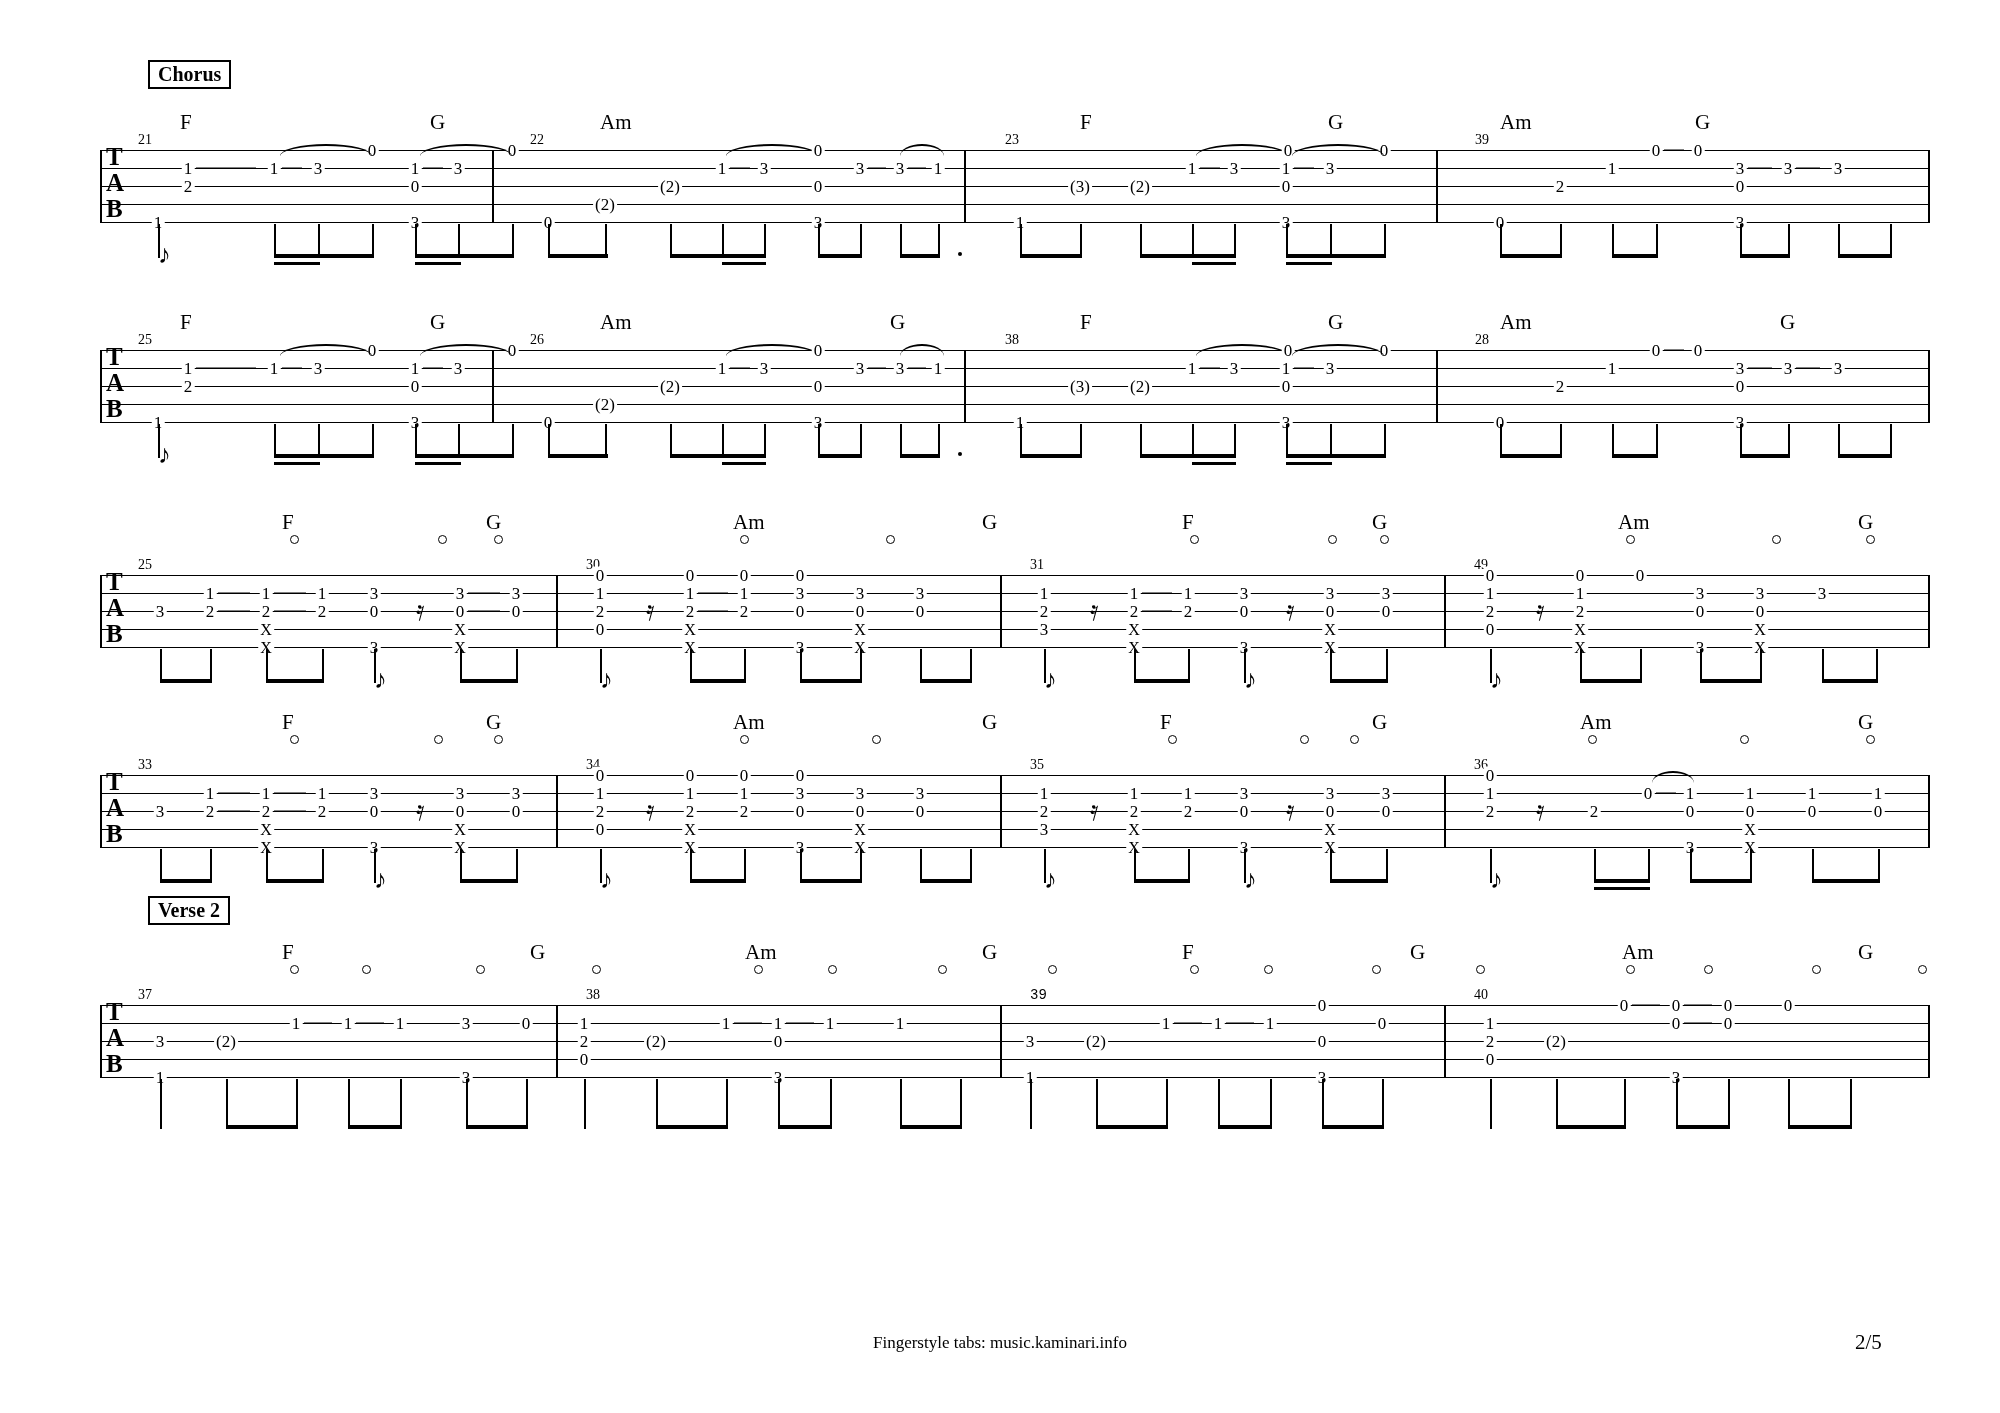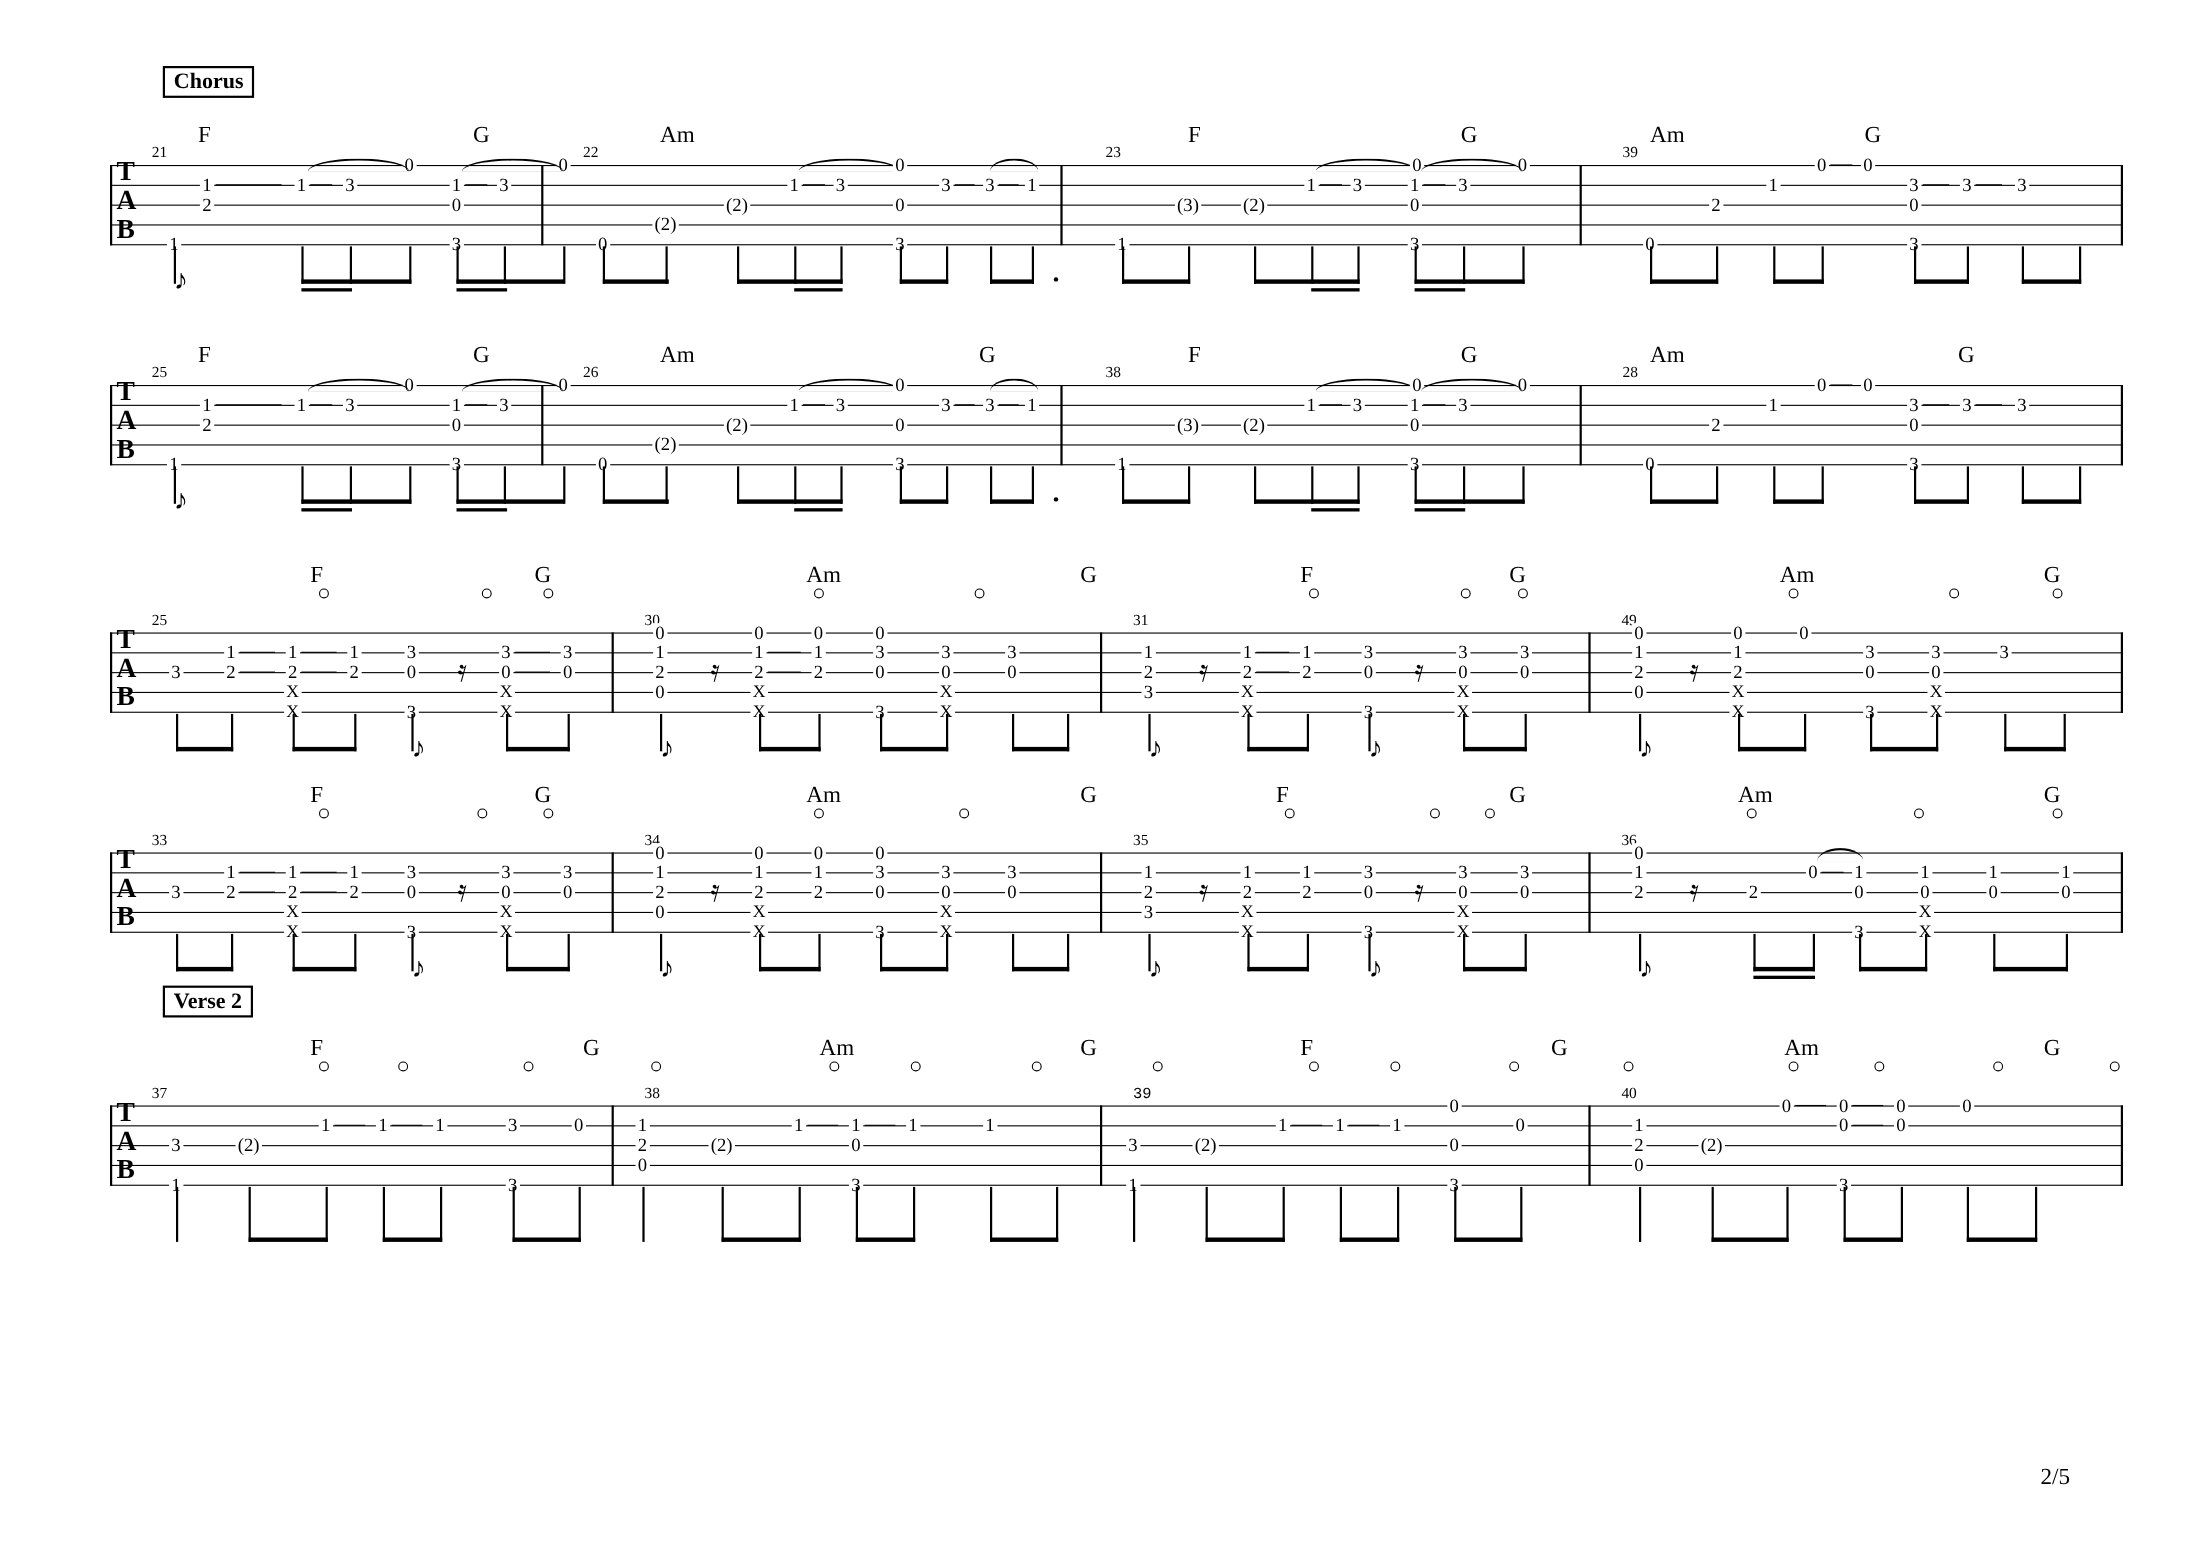--- a/index.html
+++ b/index.html
@@ -1042,14 +1042,15 @@
       <div class="beam" style="left:1456px; top:120px; width:70px;"></div>
       <div class="stem" style="left:1576px; top:74px; height:50px;"></div>
       <div class="stem" style="left:1628px; top:74px; height:50px;"></div>
       <div class="beam" style="left:1576px; top:120px; width:54px;"></div>
       <div class="stem" style="left:1688px; top:74px; height:50px;"></div>
       <div class="stem" style="left:1750px; top:74px; height:50px;"></div>
       <div class="beam" style="left:1688px; top:120px; width:64px;"></div>
     </div>
   </div>
 
+  <div class="footer" style="top:1333px;">Fingerstyle tabs: music.kaminari.info</div>
   <div class="pagenum" style="left:1855px; top:1330px;">2/5</div>
 </div>
 
 </body></html>

